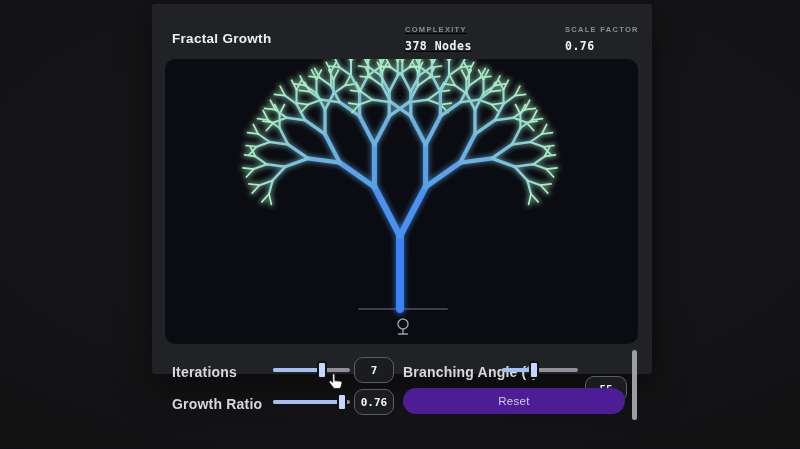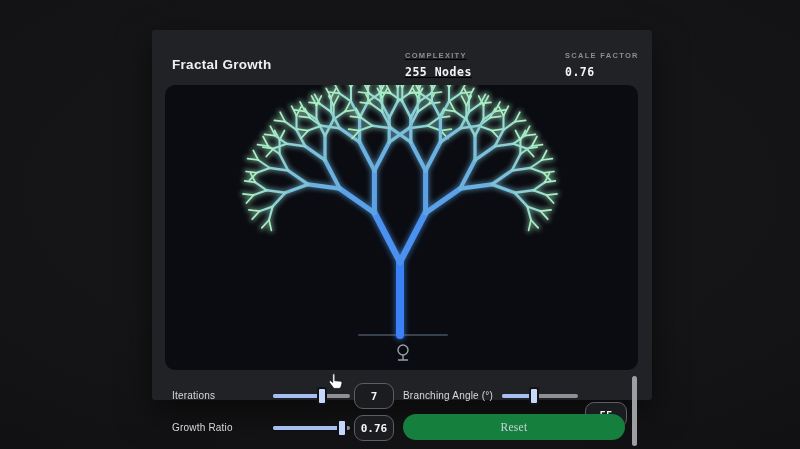--- a/index.html
+++ b/index.html
@@ -1,64 +1,64 @@
 <!DOCTYPE html>
 <html><head>
 <meta charset="utf-8">
 <style>
   html,body{margin:0;padding:0;}
   body{width:800px;height:449px;overflow:hidden;font-family:"Liberation Sans",sans-serif;}
   .stage{position:relative;width:800px;height:449px;overflow:hidden;
     background:radial-gradient(130% 115% at 50% 42%, #151517 35%, #0b0b0c 100%);}
-  .panel{position:absolute;left:152px;top:30px;width:500px;height:370px;
+  .panel{position:absolute;left:152px;top:4px;width:500px;height:370px;
     background:#212226;border-radius:3px;box-shadow:0 12px 34px rgba(0,0,0,.55);}
   .app-title{position:absolute;left:20px;top:27px;font-size:13.5px;font-weight:600;
     color:#eef0f2;letter-spacing:.3px;}
   .stat-col{position:absolute;top:21px;}
   .stat-col .lbl{font-size:7.5px;font-weight:700;color:#8b8d92;letter-spacing:1.3px;}
   .stat-col .val{margin-top:5px;font-size:11.5px;font-weight:700;color:#f3f4f6;
     font-family:"DejaVu Sans Mono",monospace;letter-spacing:.5px;}
   .stat-c1{left:253px;text-decoration:underline;} .stat-c2{left:318px;} .stat-c3{left:413px;}
   .canvas{position:absolute;left:13px;top:55px;width:473px;height:285px;
     background:#0a0c11;border-radius:10px;overflow:hidden;}
   .ground{position:absolute;left:193px;top:249px;width:90px;height:2px;
     background:#39404d;border-radius:1px;}
   .tree-svg{position:absolute;left:0;top:0;}
   .tree-glyph{position:absolute;left:229px;top:258px;}
-  .ctl-label{position:absolute;font-size:10px;color:#d7d8db;letter-spacing:.2px;}
+  .ctl-label{position:absolute;font-size:14px;color:#d7d8db;letter-spacing:.2px;font-weight:bold;}
   .slider{position:absolute;width:77px;height:18px;cursor:pointer;}
   .slider .track{position:absolute;left:0;right:0;top:7px;height:4px;background:#8e9095;border-radius:2px;}
   .slider .fill{position:absolute;left:0;top:7px;height:4px;background:#a6bff2;border-radius:2px;}
   .slider .thumb{position:absolute;top:0;width:6px;height:14px;background:#c6d7fb;
     border:2px solid #111216;border-radius:3px;transform:translateX(-50%);}
   .valbox{position:absolute;width:38px;height:24px;border:1px solid #5c5e63;border-radius:9px;
     background:#1b1c20;color:#f4f5f7;font-family:"DejaVu Sans Mono",monospace;
     font-size:11px;font-weight:700;display:flex;align-items:center;justify-content:center;}
   .reset-btn{position:absolute;left:251px;top:384px;width:222px;height:26px;border:none;
-    border-radius:13px;background:#15803d;color:#ccd0dd;font-size:11.5px;
-    font-family:Liberation Serif, serif;letter-spacing:.3px;cursor:pointer;
+    border-radius:13px;background:#4c1d95;color:#ccd0dd;font-size:11.5px;
+    font-family:Liberation Sans, sans-serif;letter-spacing:.3px;cursor:pointer;
     display:flex;align-items:center;justify-content:center;}
   .scrollbar{position:absolute;left:480px;top:346px;width:5px;height:70px;
     background:#9d9ea3;border-radius:2.5px;}
   .cursor{position:absolute;left:327px;top:372px;pointer-events:none;z-index:50;}
   
   .lab-iter{left:20px;top:360px;} .sl-iter{left:121px;top:357px;} .vb-iter{left:202px;top:353px;}
   .lab-ang{left:251px;top:360px;} .sl-ang{left:350px;top:357px;width:76px;} .vb-ang{left:433px;top:353px;width:40px;margin-top:19px;}
   .lab-rat{left:20px;top:392px;}  .sl-rat{left:121px;top:389px;} .vb-rat{left:202px;top:385px;}
 </style>
 </head>
 <body>
 
 <div class="stage">
   <div class="panel">
 
     <div class="app-title">Fractal Growth</div>
     <div class="stat-col stat-c1">
       <div class="lbl">COMPLEXITY</div>
-      <div class="val">255 Nodes</div>
+      <div class="val">378 Nodes</div>
     </div>
     <div class="stat-col stat-c3">
       <div class="lbl">SCALE FACTOR</div>
       <div class="val">0.76</div>
     </div>
 
     <div class="canvas">
       <div class="ground"></div>
       <svg class="tree-svg" width="473" height="285" viewBox="0 0 473 285">
         <defs>

